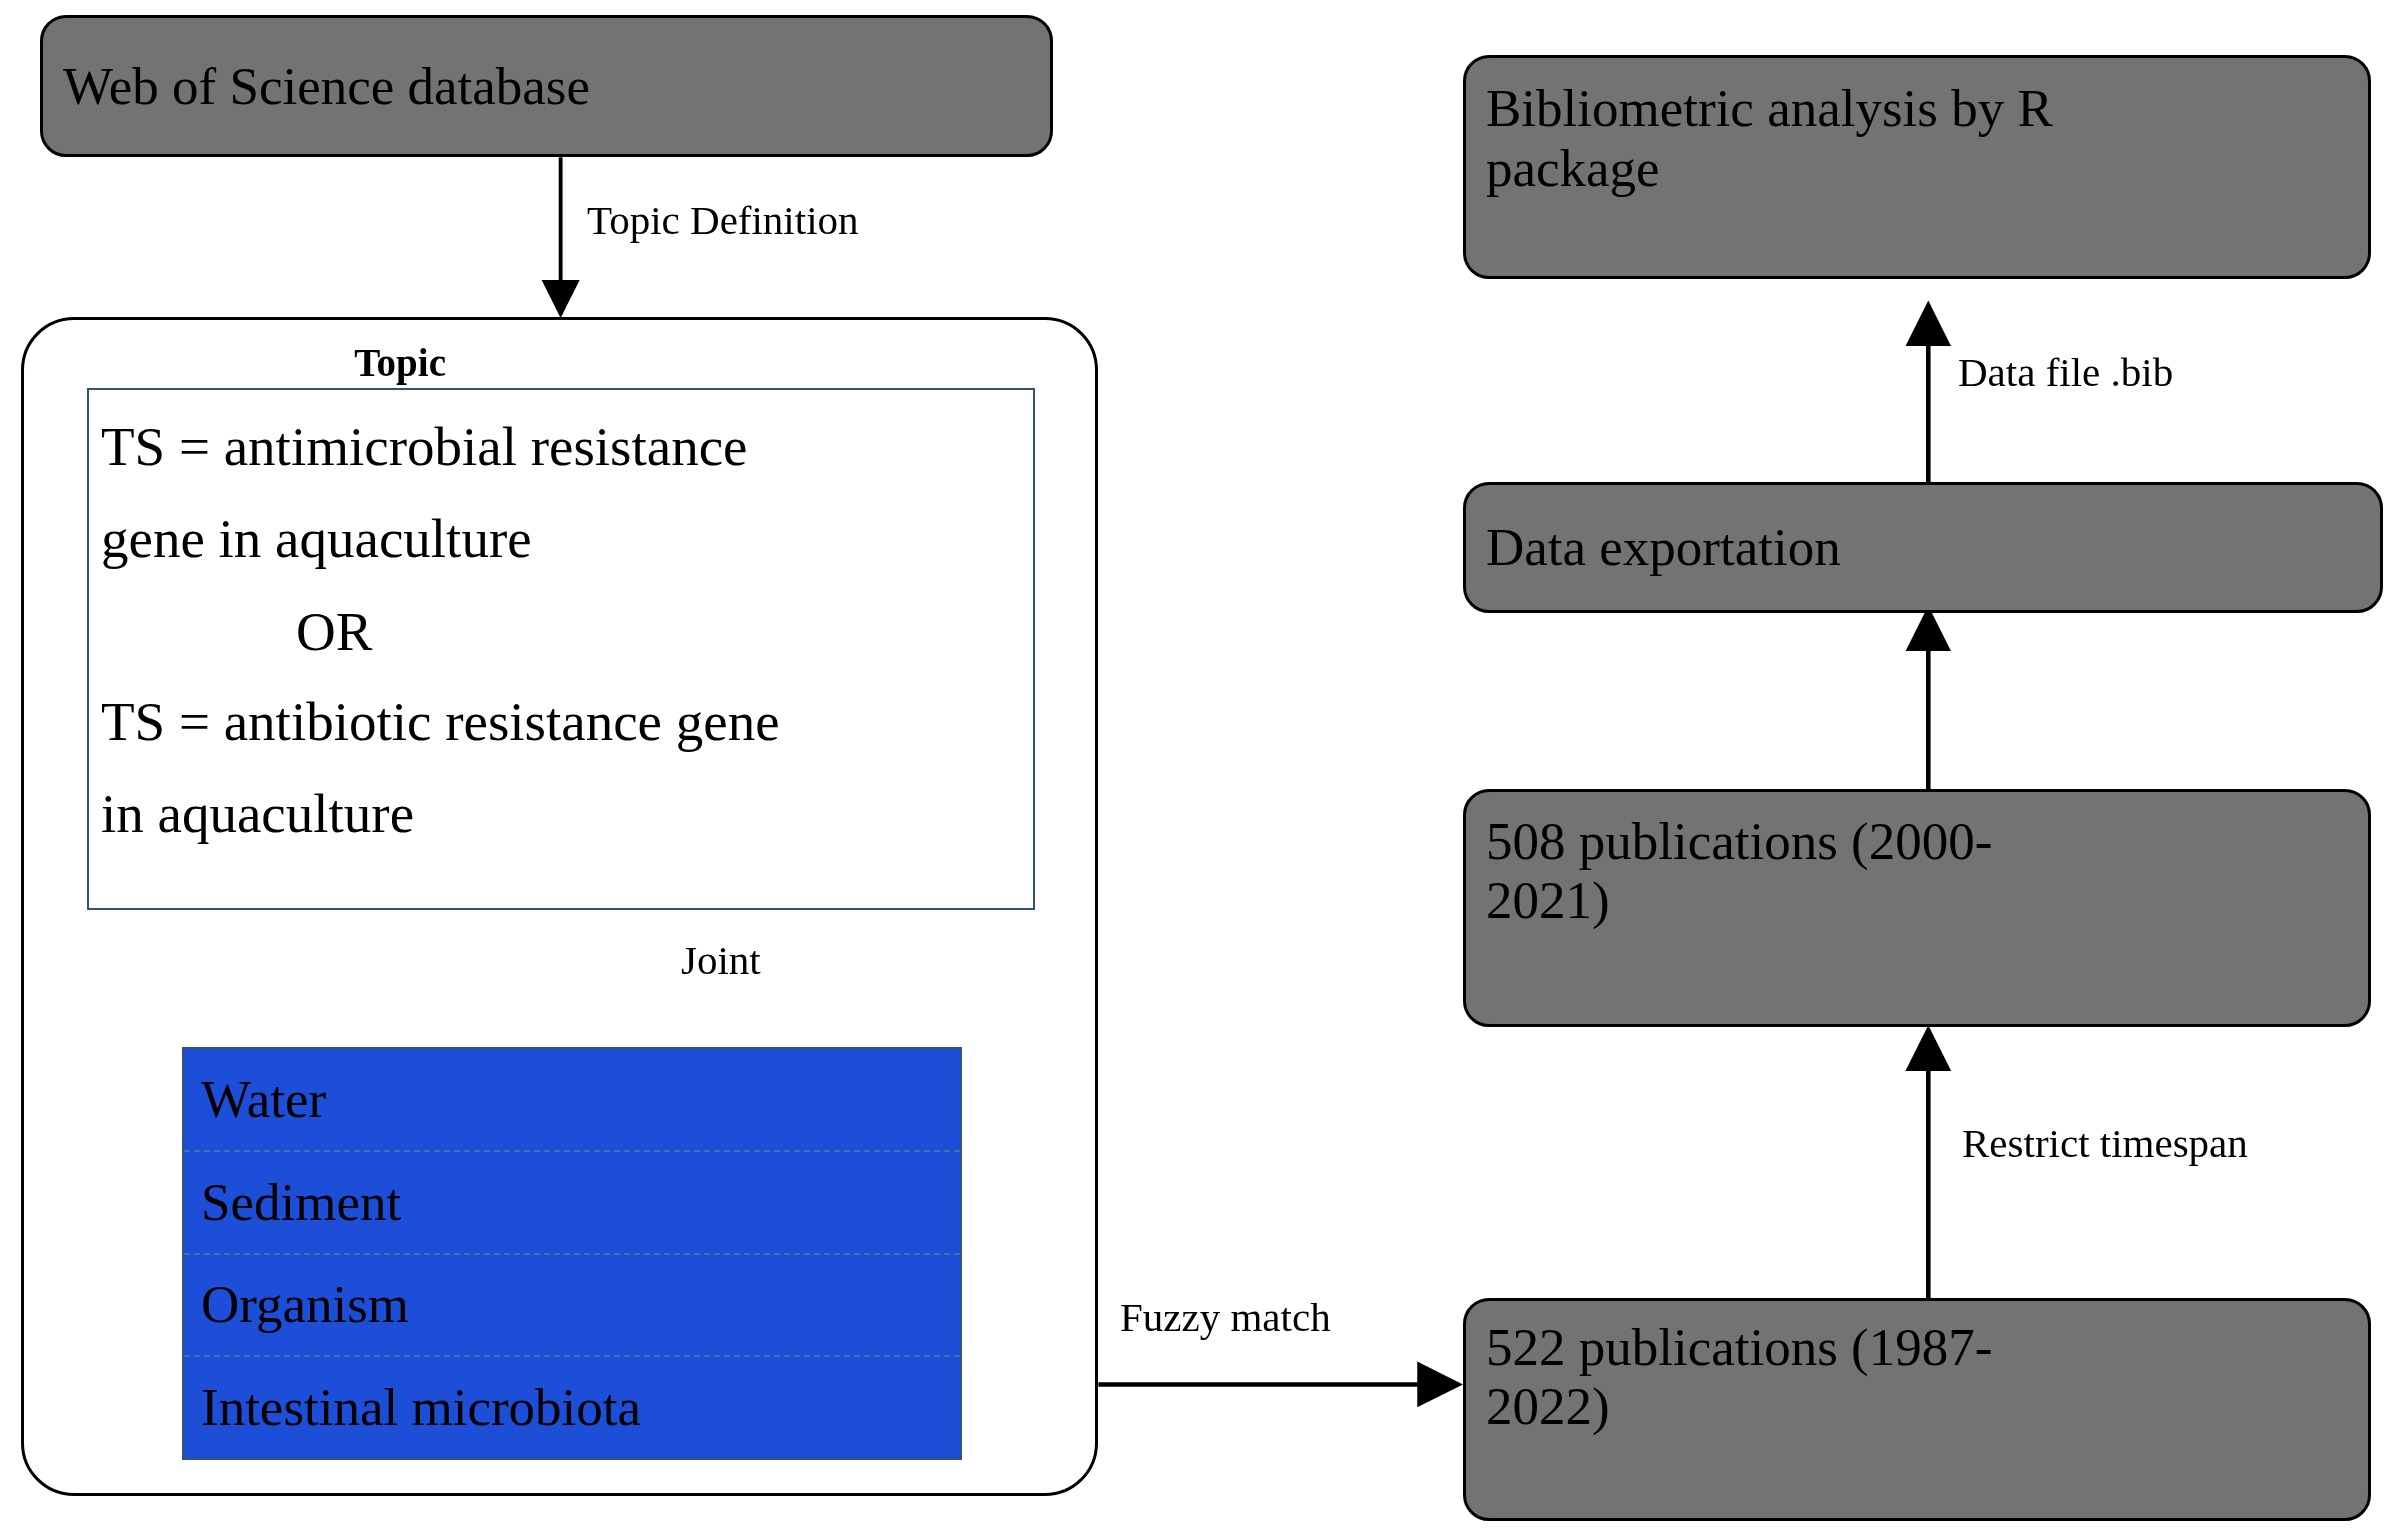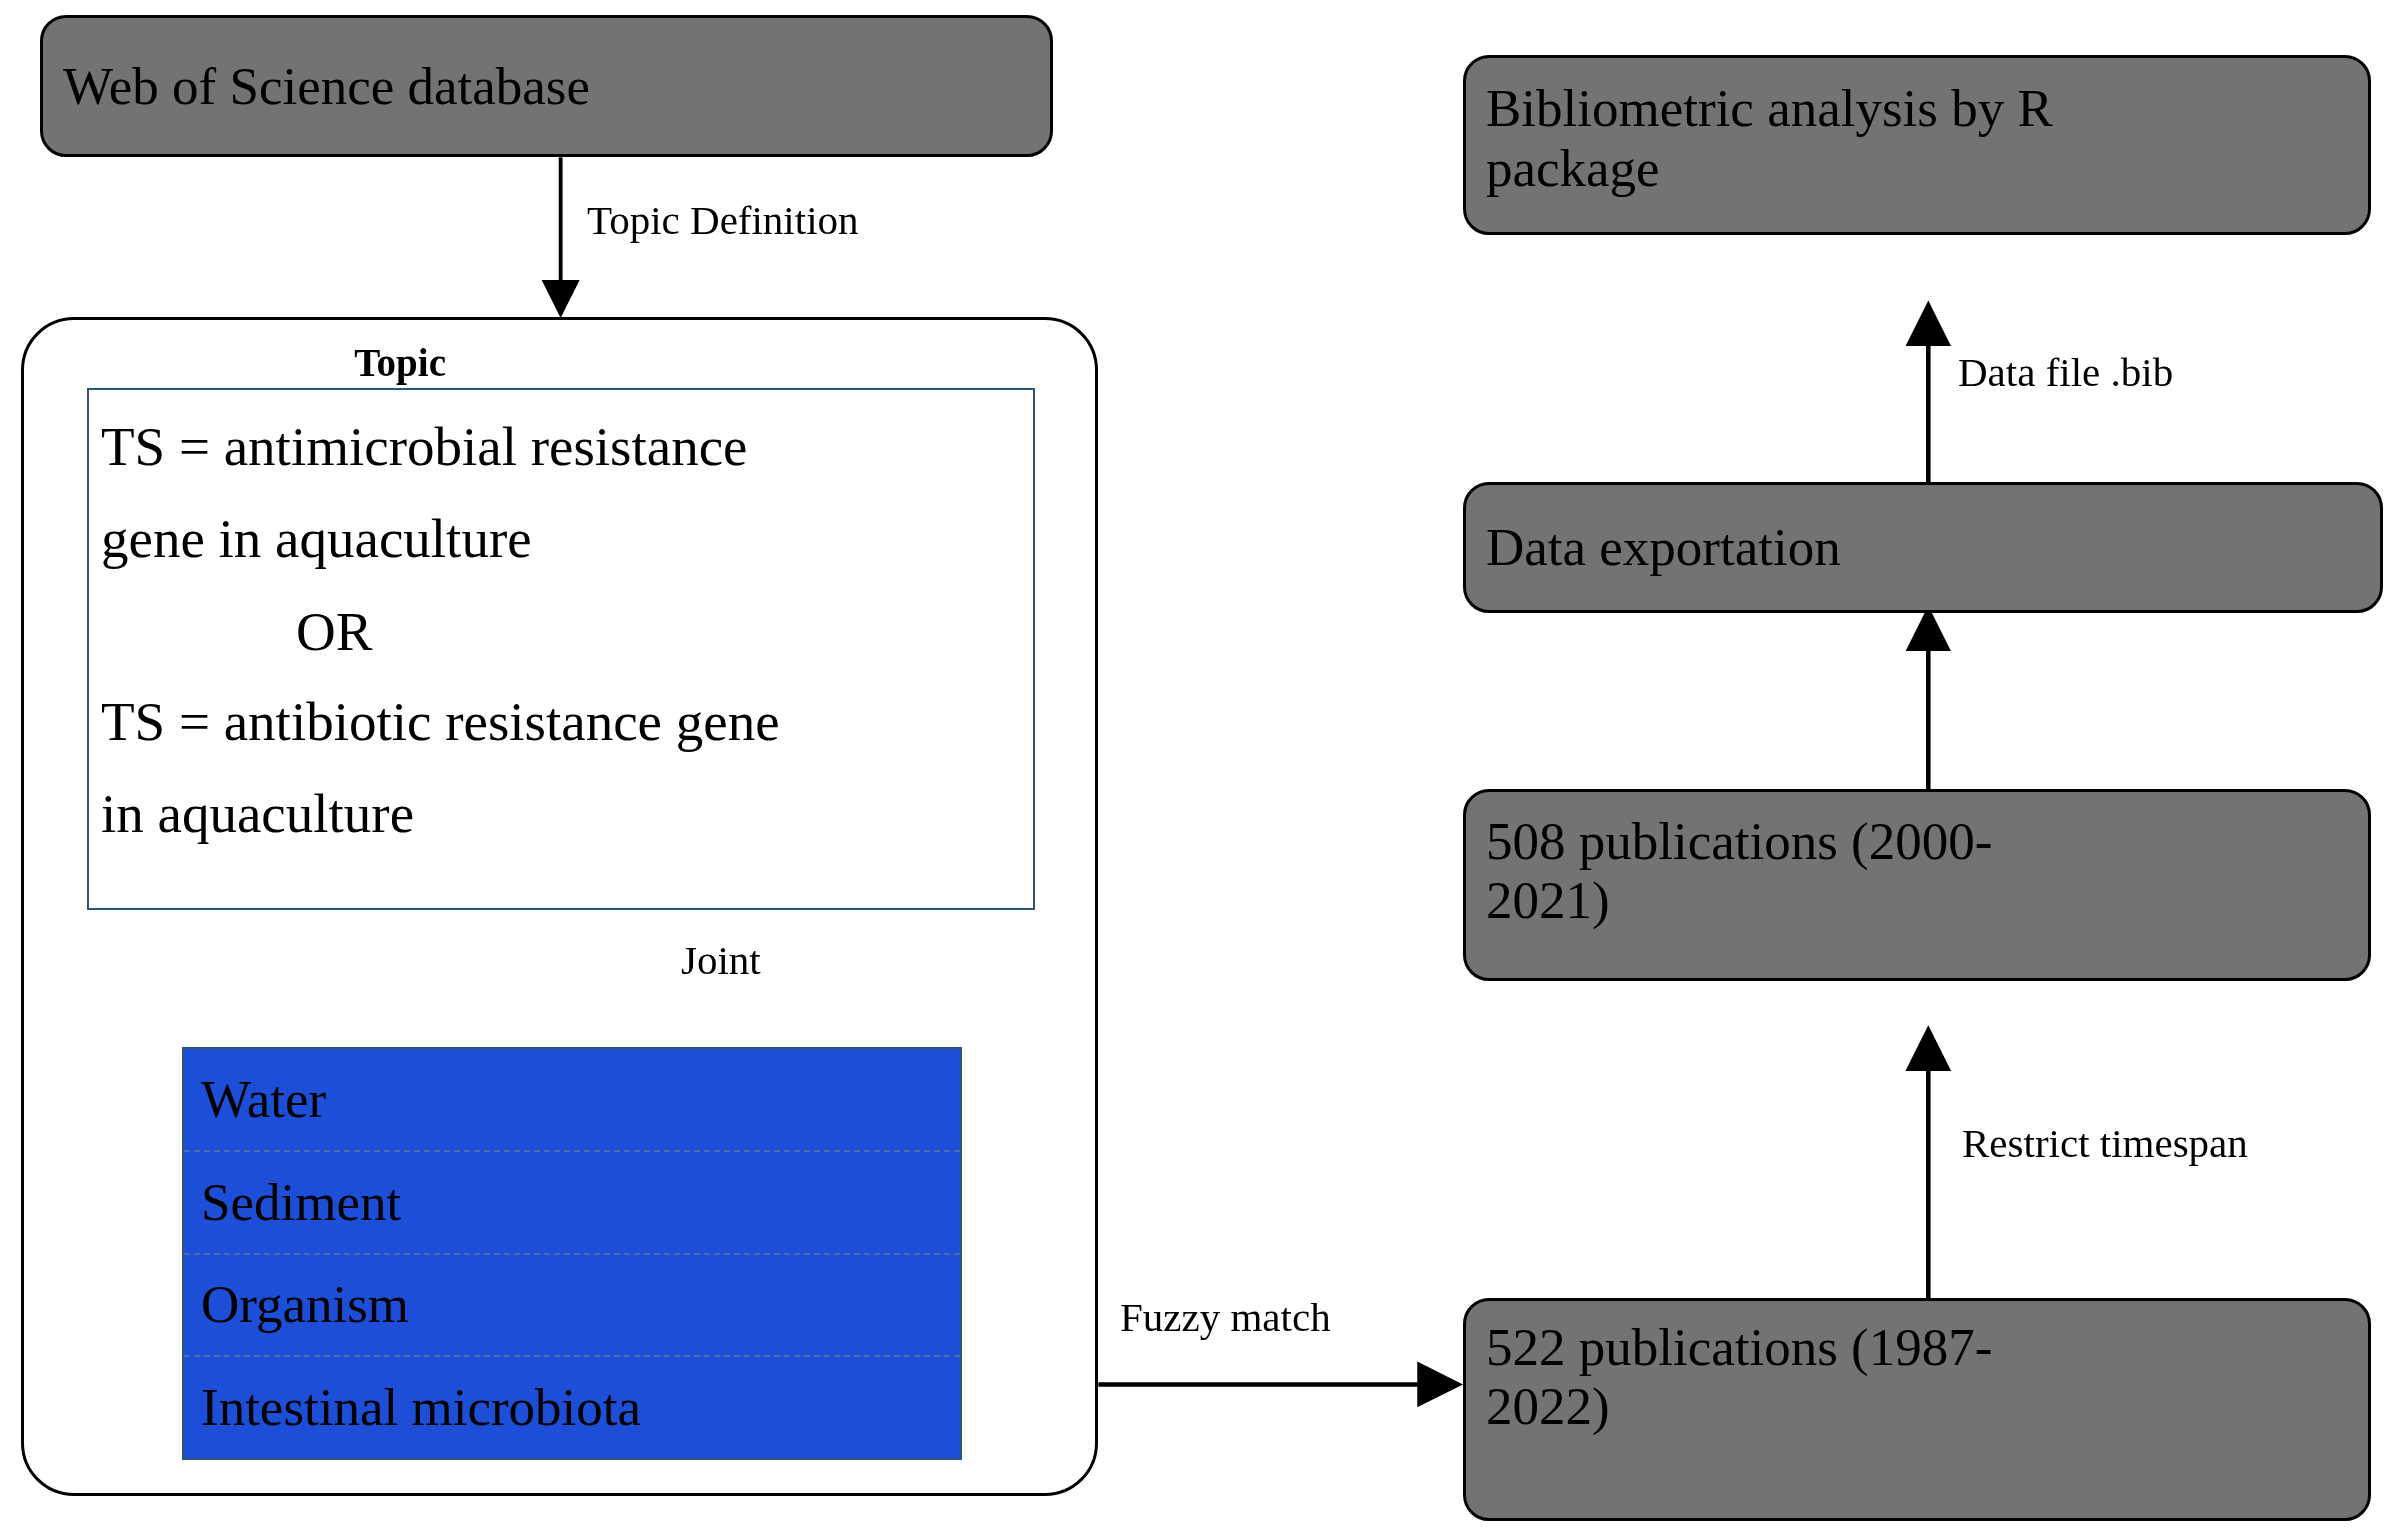--- a/index.html
+++ b/index.html
@@ -181,34 +181,34 @@
     <div class="samplerow">
       <span>Organism</span>
     </div>
     <div class="samplerow">
       <span>Intestinal microbiota</span>
     </div>
   </div>
 
   <div class="edge-label" style="left:1120px; top:1297px;">Fuzzy match</div>
 
-  <div class="node rbox" style="left:1463px; top:55px; width:908px; height:180px; align-items:flex-start; padding-top:21.4px;">
+  <div class="node rbox" style="left:1463px; top:55px; width:908px; height:224px; align-items:flex-start; padding-top:21.4px;">
     <div>
       <div class="txt">Bibliometric analysis by R</div>
       <div class="txt">package</div>
     </div>
   </div>
 
   <div class="edge-label" style="left:1958px; top:352px;">Data file .bib</div>
 
   <div class="node rbox" style="left:1463px; top:482px; width:920px; height:131px;">
     <span class="txt">Data exportation</span>
   </div>
 
-  <div class="node rbox" style="left:1463px; top:789px; width:908px; height:192px; align-items:flex-start; padding-top:20px;">
+  <div class="node rbox" style="left:1463px; top:789px; width:908px; height:238px; align-items:flex-start; padding-top:20px;">
     <div>
       <div class="txt">508 publications (2000-</div>
       <div class="txt">2021)</div>
     </div>
   </div>
 
   <div class="edge-label" style="left:1962px; top:1123px;">Restrict timespan</div>
 
   <div class="node rbox" style="left:1463px; top:1298px; width:908px; height:223px; align-items:flex-start; padding-top:17px;">
     <div>

